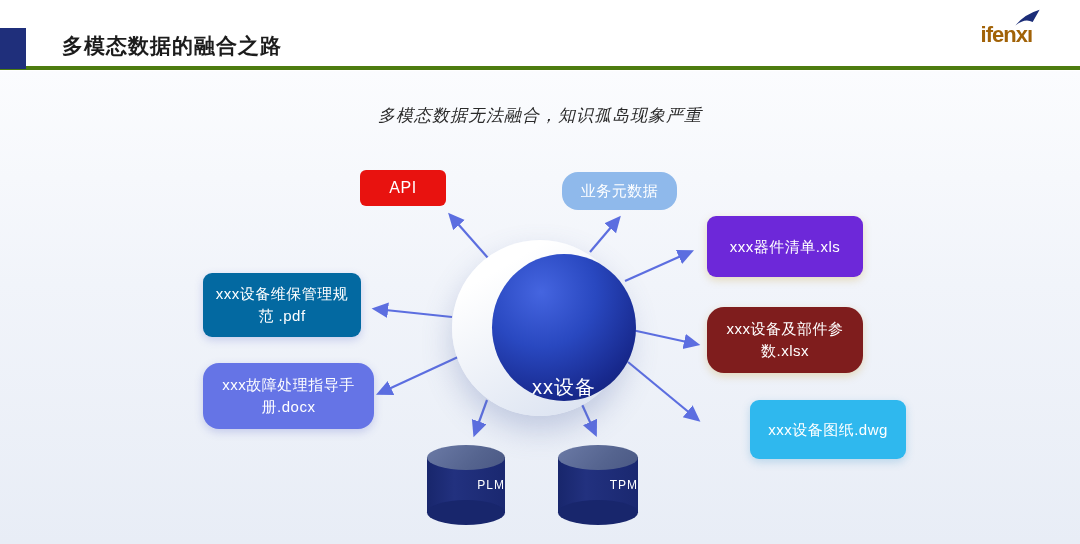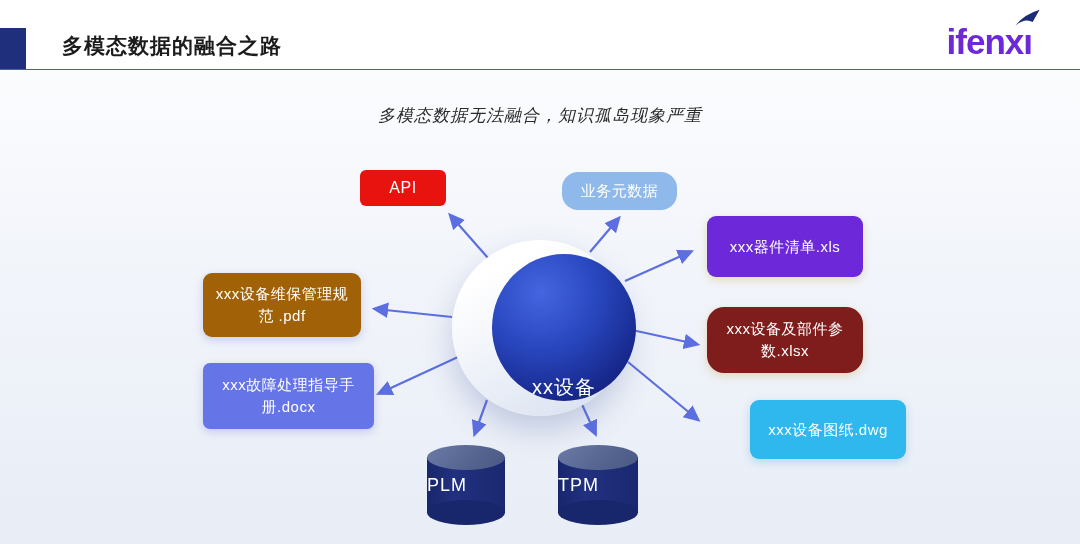--- a/index.html
+++ b/index.html
@@ -5,33 +5,33 @@
   * { margin:0; padding:0; box-sizing:border-box; }
   html,body { width:1080px; height:544px; }
   body {
     font-family: "Liberation Sans", "DejaVu Sans", sans-serif;
     background:#ffffff; position:relative; overflow:hidden;
   }
 
   
   .header {
     position:absolute; left:0; top:0; width:1080px; height:70px;
-    background:#ffffff; border-bottom:1px solid #4d7c0f; z-index:5;
+    background:#ffffff; border-bottom:4px solid #4d7c0f; z-index:5;
   }
   .header-square {
     position:absolute; left:0; top:28px; width:26px; height:41px;
     background:#1f2f7b;
   }
   .page-title {
     position:absolute; left:62px; top:32px;
     font-size:21px; font-weight:bold; color:#1c1c1c; letter-spacing:1px;
   }
   .logo {
     position:absolute; right:48px; top:22px; height:40px;
-    color:#6d28d9; font-weight:bold; font-size:35px; letter-spacing:-1px;
+    color:#a16207; font-weight:bold; font-size:22px; letter-spacing:-1px;
     display:flex; 
   }
   .logo .last-i { position:relative; }
   .logo .logo-arrow {
     position:absolute; right:-9px; top:-13px; width:27px; height:19px;
   }
 
   
   .canvas {
     position:absolute; left:0; top:71px; width:1080px; height:473px;
@@ -49,44 +49,44 @@
     position:absolute; z-index:2;
     display:flex; align-items:center; justify-content:center;
     color:#ffffff; font-size:15px; text-align:center;
     line-height:1.45; padding:6px 11px; letter-spacing:0.5px;
   }
   .node-api   { left:360px; top:170px; width:86px;  height:36px; background:#e8120f; border-radius:6px; font-size:16px; }
   .node-meta  { left:562px; top:172px; width:115px; height:38px; background:#8fb9eb; border-radius:16px; }
   .node-xls   { left:707px; top:216px; width:156px; height:61px; background:#6d28d9; border-radius:9px; box-shadow:0 3px 8px rgba(190,140,0,.25); }
   .node-xlsx  { left:707px; top:307px; width:156px; height:66px; background:#7f1d1d; border-radius:17px; box-shadow:0 3px 8px rgba(190,140,0,.25); }
   .node-dwg   { left:707px; top:400px; width:156px; height:59px; background:#2fb8ee; border-radius:9px; box-shadow:0 3px 8px rgba(40,140,200,.25);margin-left:43px; }
-  .node-pdf   { left:203px; top:273px; width:158px; height:64px; background:#a16207; border-radius:9px; box-shadow:0 3px 8px rgba(80,90,200,.25); }
-  .node-docx  { left:203px; top:363px; width:171px; height:66px; background:#6574e6; border-radius:7px; box-shadow:0 3px 8px rgba(80,90,200,.25); }
+  .node-pdf   { left:203px; top:273px; width:158px; height:64px; background:#0369a1; border-radius:9px; box-shadow:0 3px 8px rgba(80,90,200,.25); }
+  .node-docx  { left:203px; top:363px; width:171px; height:66px; background:#6574e6; border-radius:16px; box-shadow:0 3px 8px rgba(80,90,200,.25); }
 
   
   .ring {
     position:absolute; left:452px; top:240px; width:176px; height:176px;
     border-radius:50%; z-index:2;
     background:linear-gradient(150deg, #ffffff 20%, #e3e9f4 75%, #d7dfef 100%);
     box-shadow:0 14px 30px rgba(90,110,170,.30);
   }
   .sphere {
     position:absolute; left:492px; top:254px; width:144px; height:147px;
     border-radius:50%; z-index:3;
     background:radial-gradient(circle at 34% 26%, #4565e0 0%, #2948c0 38%, #17288c 75%, #101d64 100%);
     display:flex; align-items:flex-end; justify-content:center;
     color:#ffffff; font-size:20px; letter-spacing:1px;
   }
 
   
   .cylinder {
     position:absolute; width:78px; height:56px; z-index:2;
     background:linear-gradient(90deg, #18266c 0%, #22317f 35%, #1a2870 100%);
-    display:flex; align-items:center; justify-content:flex-start;
-    color:#ffffff; font-size:18px; letter-spacing:1px;
+    display:flex; align-items:center; justify-content:flex-end;
+    color:#ffffff; font-size:12px; letter-spacing:1px;
   }
   .cylinder::before {
     content:""; position:absolute; left:0; top:-12px; width:100%; height:25px;
     border-radius:50%; background:linear-gradient(135deg, #6b7aa6 0%, #55648f 60%, #4a5884 100%);
   }
   .cylinder::after {
     content:""; position:absolute; left:0; bottom:-12px; width:100%; height:25px;
     border-radius:50%; background:#18266c;
   }
   .cyl-plm { left:427px; top:457px; }

